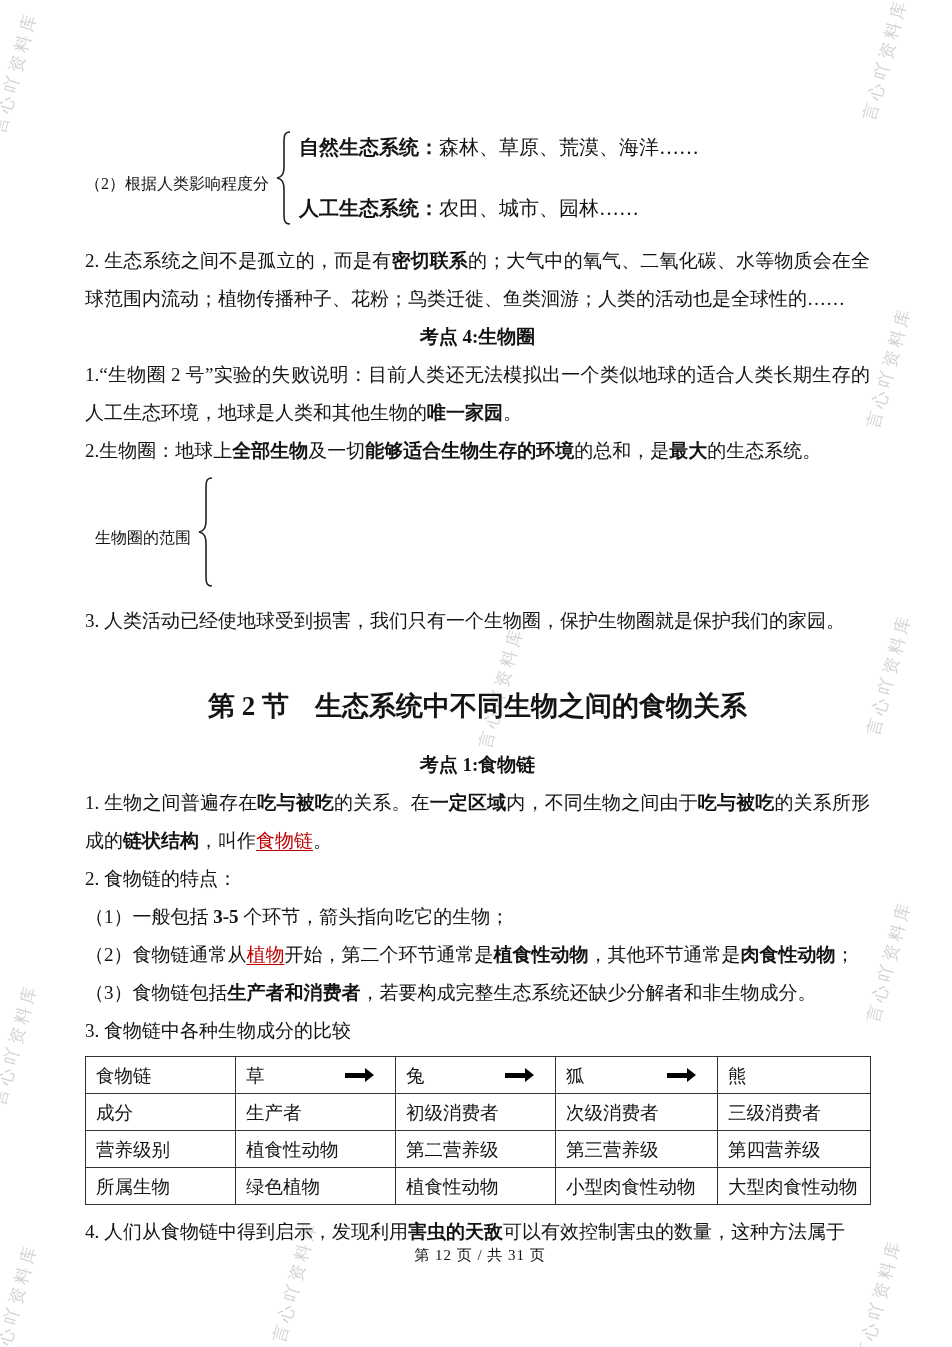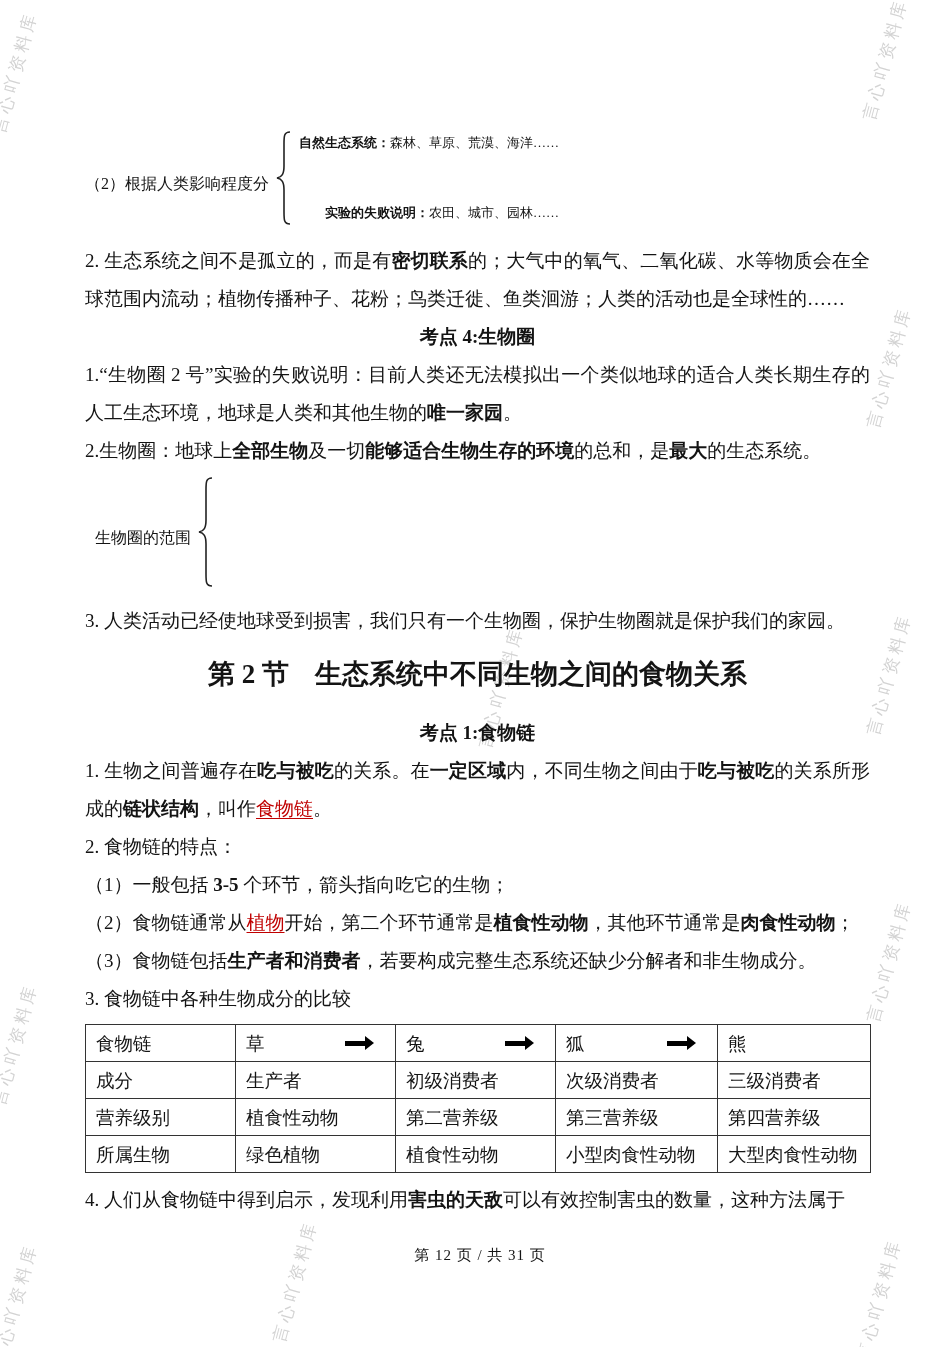--- a/index.html
+++ b/index.html
@@ -24,28 +24,28 @@
   .b { font-weight:bold; }
   .ru { color:#c00000; text-decoration:underline; text-underline-offset:3px; }
 
   .kaodian { font-size:19px; line-height:38px; font-weight:bold;text-align:center; }
 
   
   .brace-group { display:flex; align-items:center; }
   .brace-label { font-size:16px; white-space:nowrap;margin-top:12px; }
   .brace-svg { flex:0 0 auto; margin:0 7px; }
   .brace-items { display:flex; flex-direction:column; justify-content:space-between; }
-  .brace-item { font-size:13px; white-space:nowrap;text-align:right; }
+  .brace-item { font-size:20px; white-space:nowrap; }
   .d1 .brace-items { height:92px; padding:2px 0; }
   .d2 { margin-left:10px; margin-top:6px; }
   .d2 .brace-items { height:110px; padding:1px 0; }
 
   .section-title {
     display:flex; justify-content:center; align-items:baseline; gap:26px;
-    font-size:27px; font-weight:bold; margin-top:12px; line-height:44px;
+    font-size:27px; font-weight:bold; margin-top:44px; line-height:44px;
   }
 
   .spacer16 { height:16px; }
   .spacer14 { height:14px; }
   .spacer18 { height:18px; }
 
   .food-table {
     width:100%; border-collapse:collapse; table-layout:fixed;
     font-size:18.5px; margin-top:6px;
   }
@@ -77,21 +77,21 @@
 
   <div class="content">
 
     <div class="brace-group d1">
       <div class="brace-label">（2）根据人类影响程度分</div>
       <svg class="brace-svg" width="16" height="96" viewBox="0 0 16 96">
         <path d="M14,2 C8,2 8,6 8,14 L8,36 C8,44 6,47 1,48 C6,49 8,52 8,60 L8,82 C8,90 8,94 14,94" fill="none" stroke="#222" stroke-width="1.6"></path>
       </svg>
       <div class="brace-items">
         <div class="brace-item"><span class="b">自然生态系统：</span><span>森林、草原、荒漠、海洋……</span></div>
-        <div class="brace-item"><span class="b">实验的失败说明：</span><span>农田、城市、园林……</span></div>
+        <div class="brace-item"><span class="b">人工生态系统：</span><span>农田、城市、园林……</span></div>
       </div>
     </div>
 
     <div class="spacer16"></div>
 
     <p class="para"><span>2. 生态系统之间不是孤立的，而是有</span><span class="b">密切联系</span><span>的；大气中的氧气、二氧化碳、水等物质会在全球范围内流动；植物传播种子、花粉；鸟类迁徙、鱼类洄游；人类的活动也是全球性的……</span></p>
 
     <h3 class="kaodian">考点 4:生物圈</h3>
 
     <p class="para"><span>1.“生物圈 2 号”实验的失败说明：目前人类还无法模拟出一个类似地球的适合人类长期生存的人工生态环境，地球是人类和其他生物的</span><span class="b">唯一家园</span><span>。</span></p>

